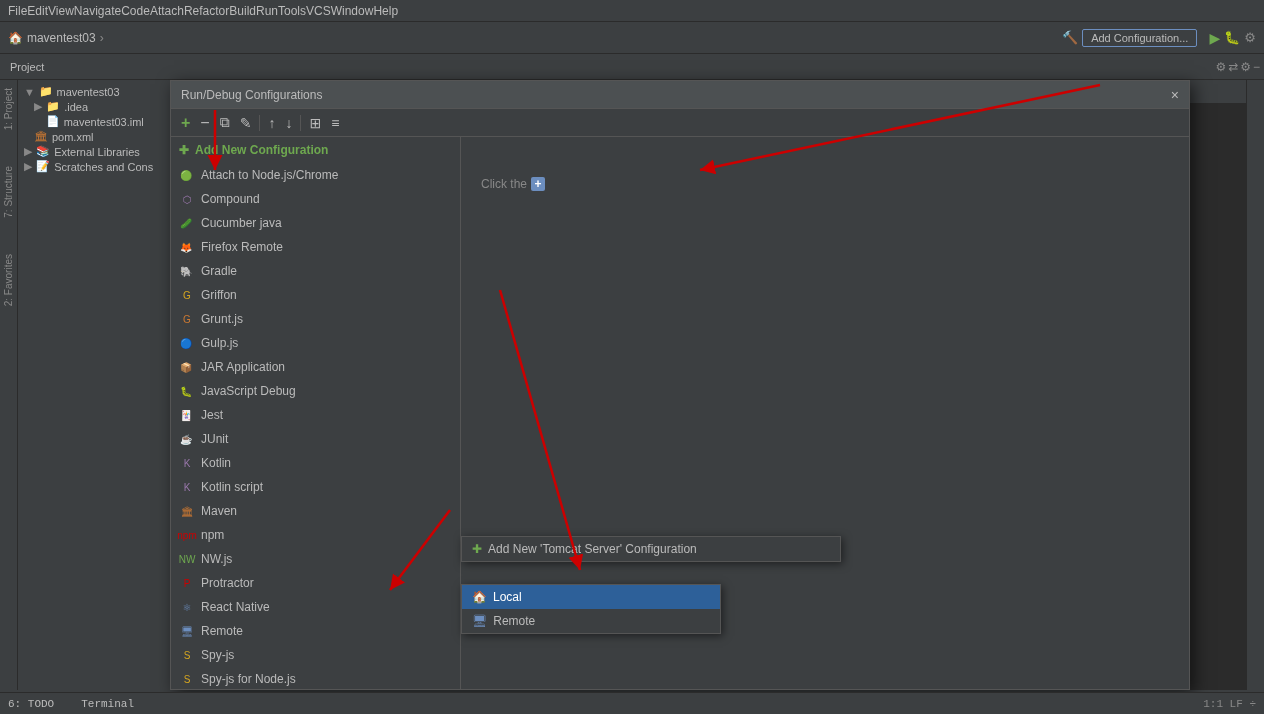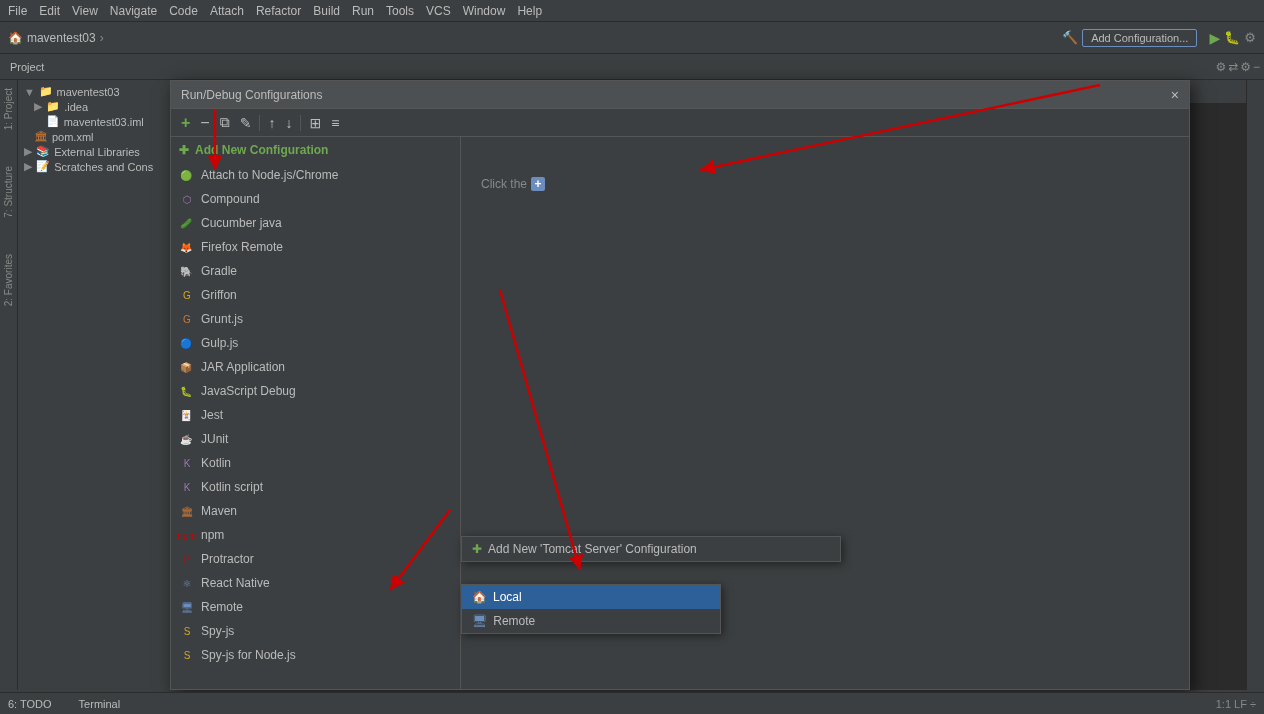--- a/index.html
+++ b/index.html
@@ -14,21 +14,20 @@
       position: relative;
     }
 
     
     .menu-bar {
       background: #3c3f41;
       height: 22px;
       display: flex;
       align-items: center;
       padding: 0 8px;
-      gap: 12px;
       border-bottom: 1px solid #2b2b2b;
     }
     .menu-bar span {
       color: #bbbbbb;
       font-size: 12px;
       cursor: pointer;
     }
 
     
     .toolbar {
@@ -119,20 +118,21 @@
       left: 0;
       right: 0;
       height: 22px;
       background: #3c3f41;
       border-top: 1px solid #2b2b2b;
       display: flex;
       align-items: center;
       padding: 0 8px;
       gap: 8px;
       font-size: 11px;
+      font-family: Liberation Mono, monospace;
     }
 
     
     .dialog-overlay {
       position: absolute;
       top: 50px;
       left: 160px;
       width: 1020px;
       height: 620px;
       background: #3c3f41;
@@ -501,20 +501,24 @@
         </div>
         <div class="config-item">
           <span class="config-item-icon" style="color:#cb7832;">🏛</span>
           <span>Maven</span>
         </div>
         <div class="config-item">
           <span class="config-item-icon" style="color:#cc0000;">npm</span>
           <span>npm</span>
         </div>
         <div class="config-item">
+          <span class="config-item-icon" style="color:#6ea84f;">NW</span>
+          <span>NW.js</span>
+        </div>
+        <div class="config-item">
           <span class="config-item-icon" style="color:#cc0000;">P</span>
           <span>Protractor</span>
         </div>
         <div class="config-item">
           <span class="config-item-icon" style="color:#6c8ebf;">⚛</span>
           <span>React Native</span>
         </div>
         <div class="config-item">
           <span class="config-item-icon" style="color:#6c8ebf;">🖥</span>
           <span>Remote</span>

